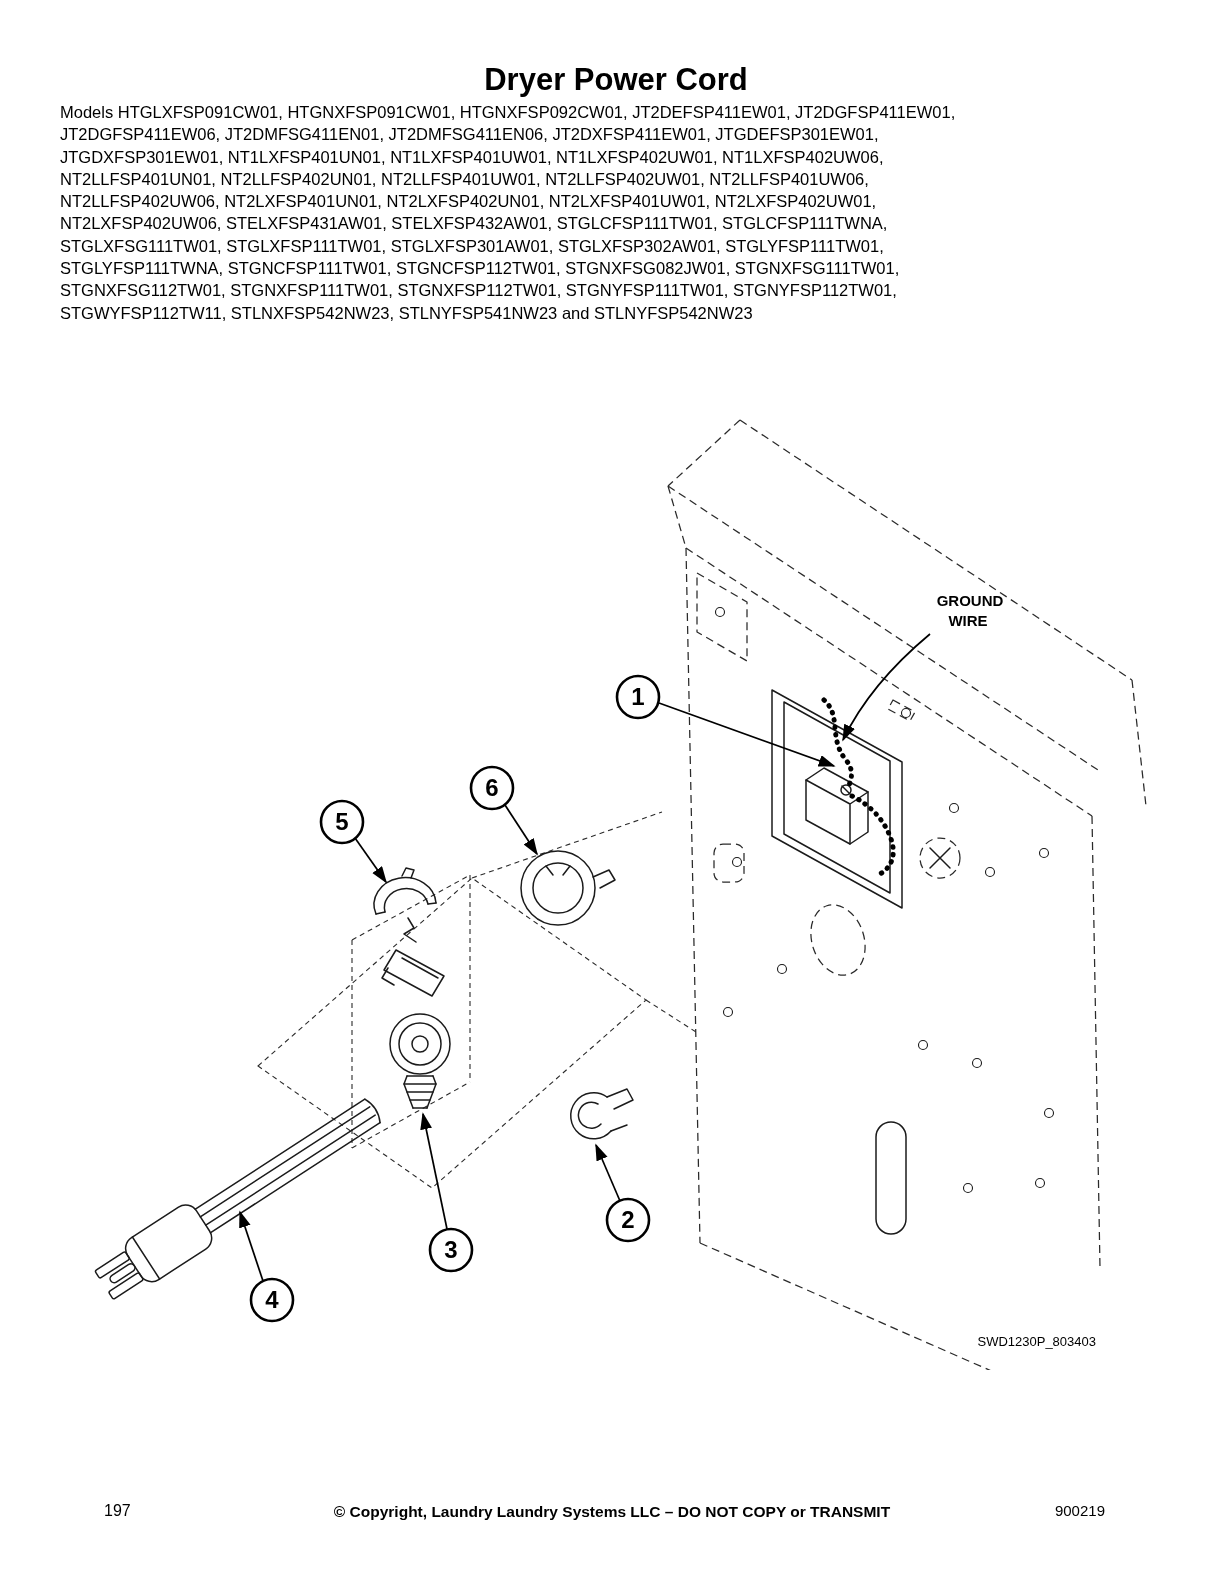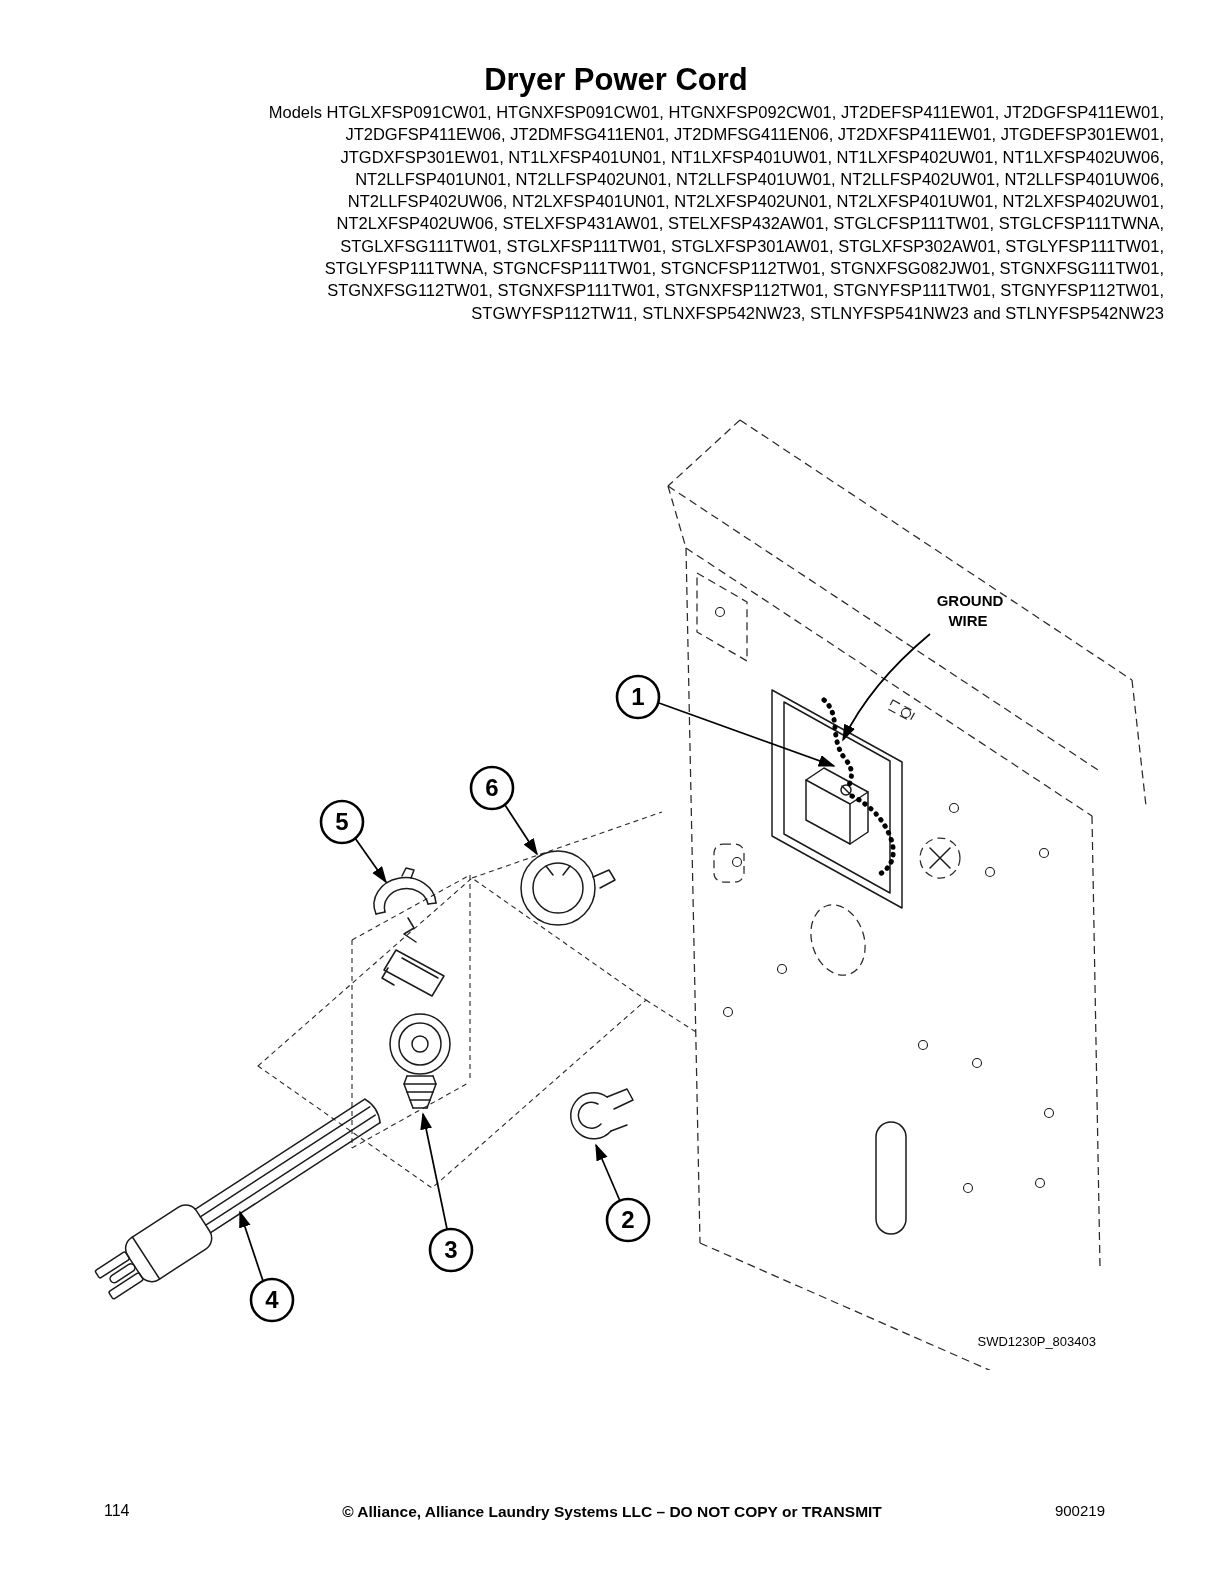--- a/index.html
+++ b/index.html
@@ -1,21 +1,21 @@
 <!DOCTYPE html>
 <html><head>
 <meta charset="utf-8">
 <style>
   html,body { margin:0; padding:0; background:#ffffff; }
   body { width:1224px; height:1584px; position:relative; font-family:"Liberation Sans", sans-serif; color:#000; overflow:hidden; }
   .page { position:absolute; inset:0; }
   .title { position:absolute; top:58px; left:0; width:100%; text-align:center;
            font-size:31px; font-weight:bold; margin:4px; }
   .models { position:absolute; top:101px; left:60px; right:60px; margin:0;
-            text-align:right; font-size:16.5px; line-height:22.3px; white-space:pre-line; }
+            text-align:left; font-size:16.5px; line-height:22.3px; white-space:pre-line; }
   .diagram-svg { position:absolute; top:380px; left:0; }
 
   .ln   { fill:none; stroke:#1b1b1b; stroke-width:1.5; stroke-linejoin:round; stroke-linecap:round; }
   .dash { fill:none; stroke:#2a2a2a; stroke-width:1.25; stroke-dasharray:8 5; stroke-linejoin:round; }
   .dashf{ fill:none; stroke:#2a2a2a; stroke-width:1.1; stroke-dasharray:5 4; }
   .dot  { fill:none; stroke:#000; stroke-width:5; stroke-dasharray:0.5 7; stroke-linecap:round; }
   .leader { fill:none; stroke:#000; stroke-width:1.7; }
   .co   { fill:#fff; stroke:#000; stroke-width:2.6; }
   .num  { font-family:"Liberation Sans", sans-serif; font-size:24px; font-weight:bold; fill:#000; text-anchor:middle; }
   .lbl  { font-family:"Liberation Sans", sans-serif; font-size:15px; font-weight:bold; fill:#000; text-anchor:middle; }
@@ -195,18 +195,18 @@
       <text class="num" x="492" y="796">6</text>
     </g>
 
     <text class="lbl" x="970" y="606">GROUND</text>
     <text class="lbl" x="968" y="626">WIRE</text>
 
     <text class="did" x="1096" y="1346">SWD1230P_803403</text>
   </svg>
 
   <div class="footer">
-    <span class="pageno">114</span>
-    <span class="copyright">© Alliance, Alliance Laundry Systems LLC – DO NOT COPY or TRANSMIT</span>
+    <span class="pageno">197</span>
+    <span class="copyright">© Copyright, Laundry Laundry Systems LLC – DO NOT COPY or TRANSMIT</span>
     <span class="docno">900219</span>
   </div>
 
 </div>
 
 </body></html>

